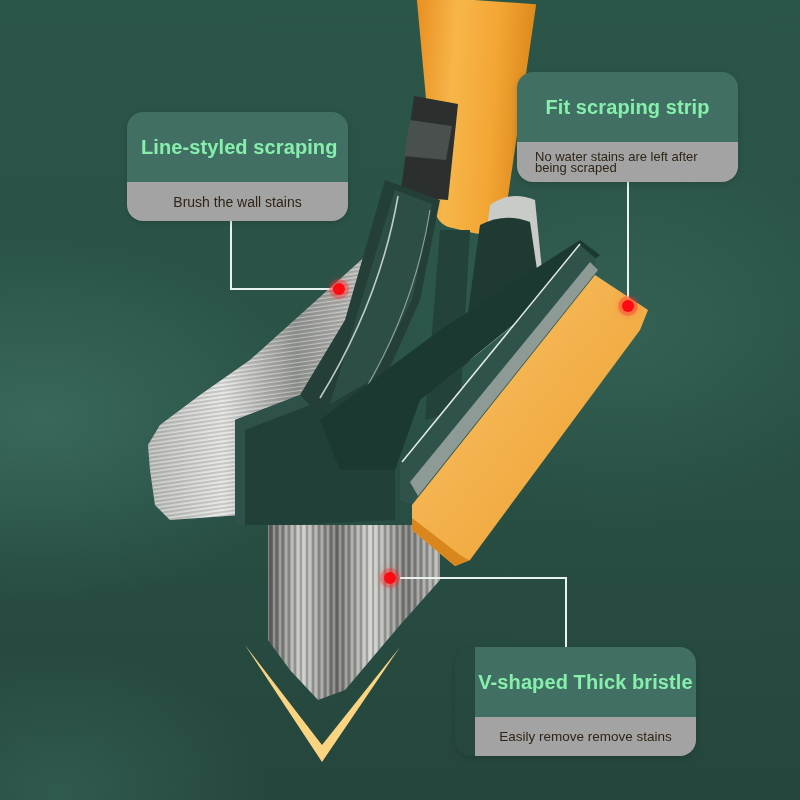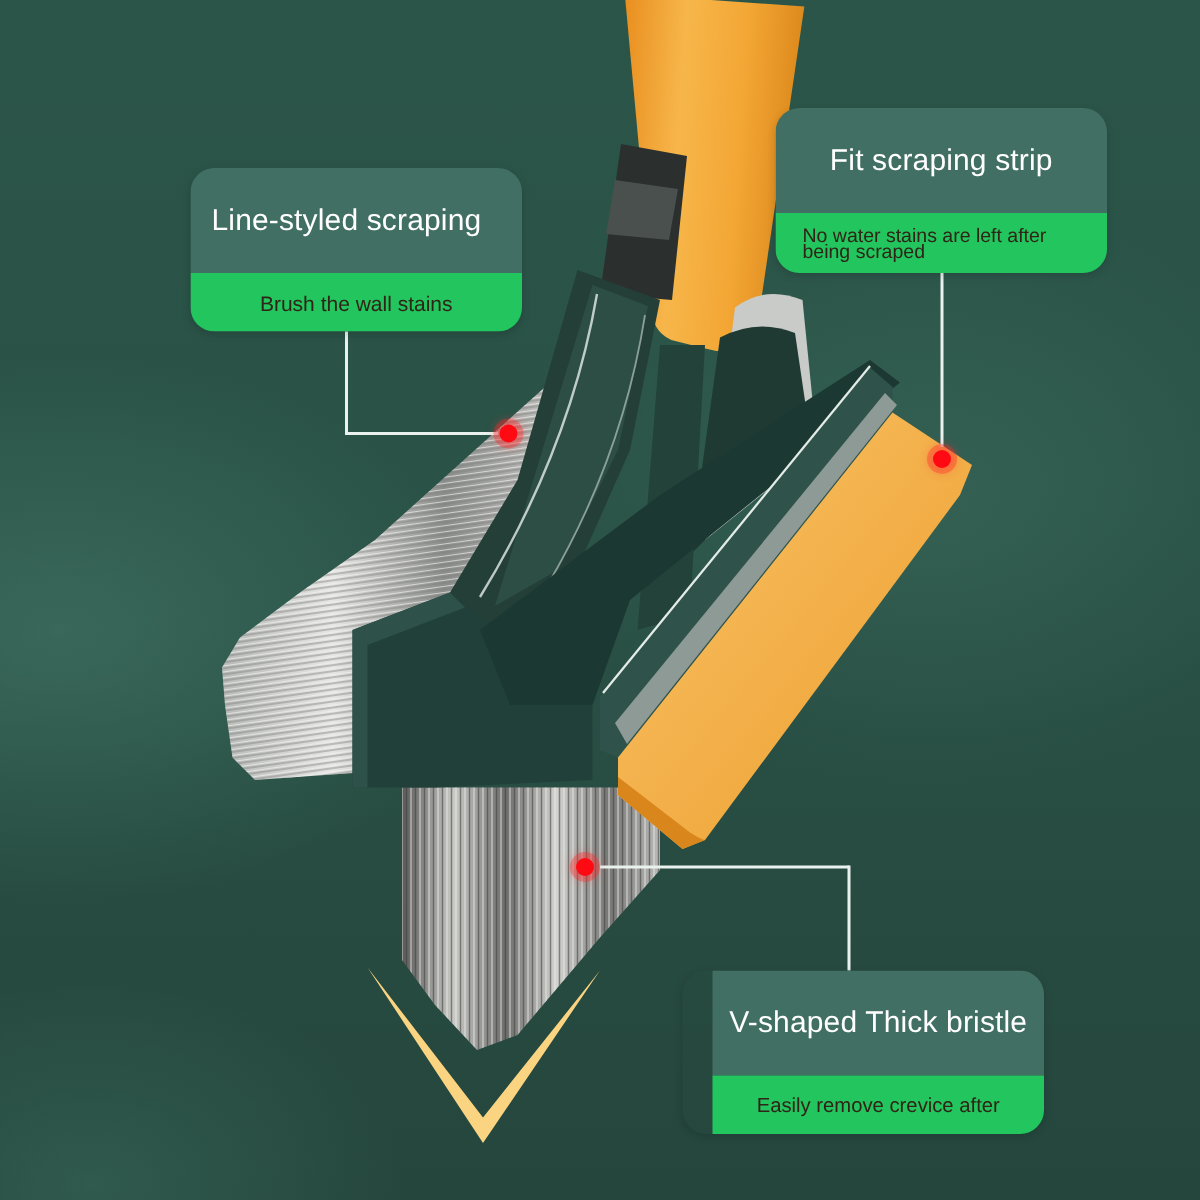--- a/index.html
+++ b/index.html
@@ -7,23 +7,23 @@
          font-family:"Liberation Sans", "DejaVu Sans", sans-serif; }
   .bg { position:absolute; inset:0;
         background:
           radial-gradient(ellipse 420px 260px at 40px 420px, rgba(70,125,108,0.55), rgba(70,125,108,0) 70%),
           radial-gradient(ellipse 380px 280px at 620px 330px, rgba(65,115,100,0.45), rgba(65,115,100,0) 70%),
           radial-gradient(ellipse 300px 200px at 60px 790px, rgba(60,110,95,0.5), rgba(60,110,95,0) 70%),
           linear-gradient(180deg, #2c5549 0%, #2a5247 40%, #25463d 100%); }
   .art { position:absolute; left:0; top:0; width:800px; height:800px; }
   .callout { position:absolute; width:221px; border-radius:16px; overflow:hidden;
              box-shadow:0 2px 6px rgba(0,0,0,0.15); }
-  .callout .head { background:#416f63; color:#ffffff; display:flex; align-items:center;
-                   justify-content:center; font-size:20px; letter-spacing:0.1px; }
-  .callout .body { background:#22c55e; color:#2f2416; display:flex; align-items:center;
+  .callout .head { background:#416f63; color:#86efac; display:flex; align-items:center;
+                   justify-content:center; font-size:20px; letter-spacing:0.1px;font-weight:bold; }
+  .callout .body { background:#a3a3a3; color:#2f2416; display:flex; align-items:center;
                    justify-content:center; font-size:14px; }
   #c1 { left:127px; top:112px; }
   #c1 .head { height:70px; justify-content:flex-start; padding-left:14px; padding-top:0; }
   #c1 .body { height:39px; }
   #c2 { left:517px; top:72px; }
   #c2 .head { height:70px; }
   #c2 .body { height:40px; font-size:13px; line-height:11px; justify-content:flex-start;
               padding-left:18px; text-align:left; }
   #c2 .body span { display:block; width:190px; }
   #c3 { left:455px; top:647px;padding-left:20px; }
@@ -141,14 +141,14 @@
 
 <div class="callout" id="c2">
   <div class="head">Fit scraping strip</div>
   <div class="body">
     <span>No water stains are left after being scraped</span>
   </div>
 </div>
 
 <div class="callout" id="c3">
   <div class="head">V-shaped Thick bristle</div>
-  <div class="body">Easily remove crevice after</div>
+  <div class="body">Easily remove remove stains</div>
 </div>
 
 </body></html>

